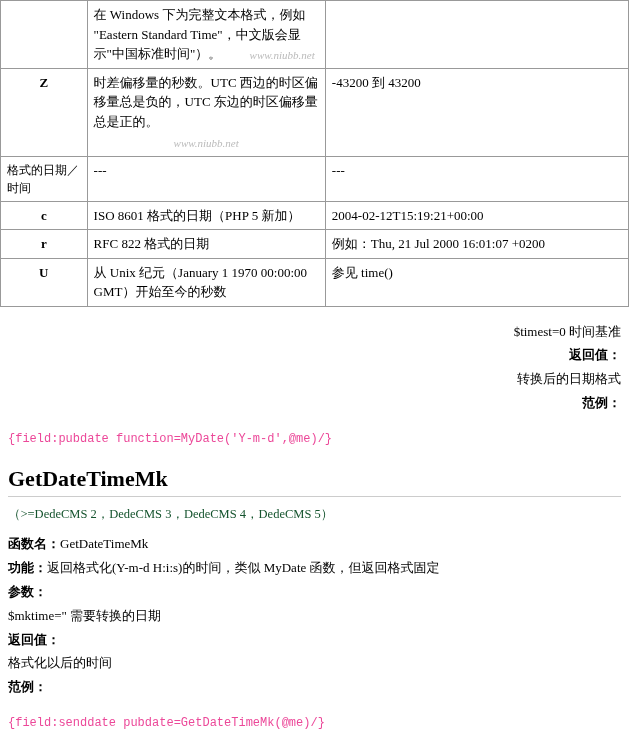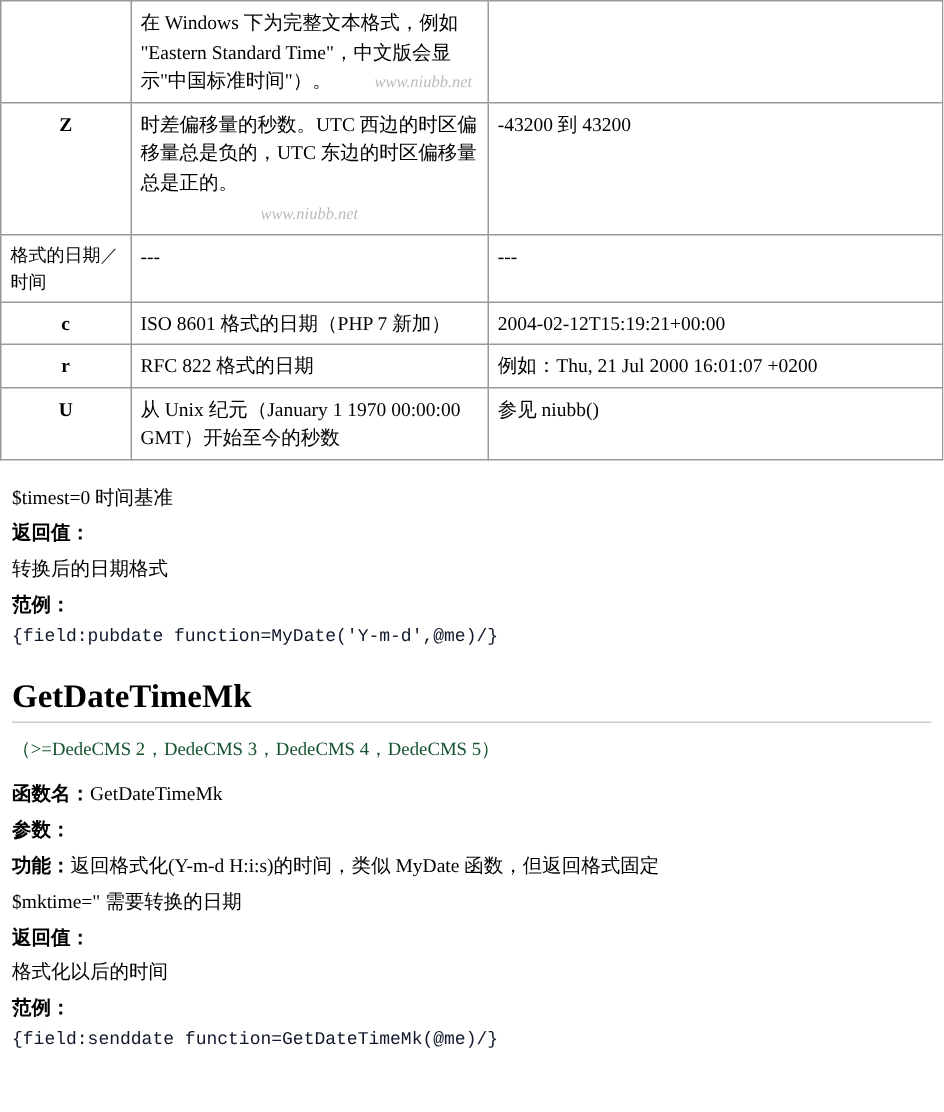--- a/index.html
+++ b/index.html
@@ -38,29 +38,30 @@
       position: relative;
     }
 
     
     .content-section {
       padding: 4px 8px;
     }
     .param-line {
       margin: 3px 0;
       line-height: 1.6;
+      text-align: right;
     }
     .bold-label {
       font-weight: bold;
     }
     .code-line {
       font-family: "Courier New", monospace;
       font-size: 12px;
-      margin: 3px 0 6px 0;
-      color: #0f172a;
+      margin: 18px 0 6px 0;
+      color: #ec4899;
     }
 
     
     .section-title {
       font-size: 22px;
       font-weight: bold;
       font-family: "Times New Roman", serif;
       margin: 10px 8px 8px 8px;
       border-bottom: 1px solid #ccc;
       padding-bottom: 4px;
@@ -114,34 +115,34 @@
       </tr>
 
       <tr>
         <td style="font-size:12px;">格式的日期／时间</td>
         <td>---</td>
         <td>---</td>
       </tr>
 
       <tr>
         <td style="font-weight:bold; text-align:center;">c</td>
-        <td>ISO 8601 格式的日期（PHP 7 新加）</td>
+        <td>ISO 8601 格式的日期（PHP 5 新加）</td>
         <td>2004-02-12T15:19:21+00:00</td>
       </tr>
 
       <tr>
         <td style="font-weight:bold; text-align:center;">r</td>
         <td>RFC 822 格式的日期</td>
         <td>例如：Thu, 21 Jul 2000 16:01:07 +0200</td>
       </tr>
 
       <tr>
         <td style="font-weight:bold; text-align:center;">U</td>
         <td>从 Unix 纪元（January 1 1970 00:00:00 GMT）开始至今的秒数</td>
-        <td>参见 niubb()</td>
+        <td>参见 time()</td>
       </tr>
     </tbody>
   </table>
 
   <div class="content-section">
     <div class="param-line">
       <span>$timest=0 时间基准</span>
     </div>
     <div class="param-line">
       <span class="bold-label">返回值：</span>
@@ -160,36 +161,36 @@
   <div>
     <div class="section-title">GetDateTimeMk</div>
 
     <div class="compat-line">（&gt;=DedeCMS 2，DedeCMS 3，DedeCMS 4，DedeCMS 5）</div>
 
     <div class="func-block">
       <div class="func-line">
         <span class="label">函数名：</span><span>GetDateTimeMk</span>
       </div>
       <div class="func-line">
-        <span class="label">参数：</span>
+        <span class="label">功能：</span><span>返回格式化(Y-m-d H:i:s)的时间，类似 MyDate 函数，但返回格式固定</span>
       </div>
       <div class="func-line">
-        <span class="label">功能：</span><span>返回格式化(Y-m-d H:i:s)的时间，类似 MyDate 函数，但返回格式固定</span>
+        <span class="label">参数：</span>
       </div>
       <div class="func-line">
         <span>$mktime=" 需要转换的日期</span>
       </div>
       <div class="func-line">
         <span class="label">返回值：</span>
       </div>
       <div class="func-line">
         <span>格式化以后的时间</span>
       </div>
       <div class="func-line">
         <span class="label">范例：</span>
       </div>
       <div class="code-line">
-        <span>{field:senddate function=GetDateTimeMk(@me)/}</span>
+        <span>{field:senddate pubdate=GetDateTimeMk(@me)/}</span>
       </div>
     </div>
   </div>
 
 </div>
 
 </body></html>

